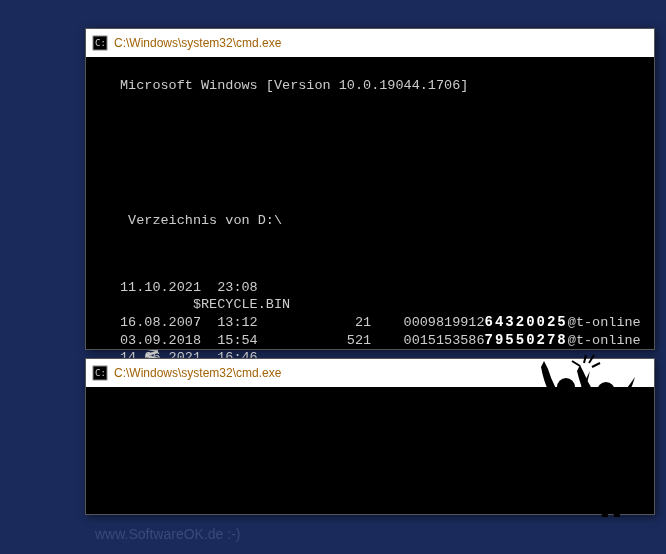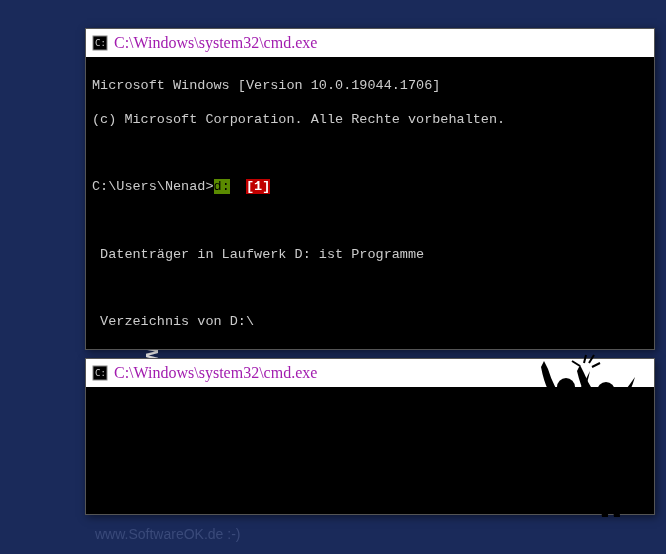--- a/index.html
+++ b/index.html
@@ -63,23 +63,23 @@
     gap: 6px;
   }
   .titlebar-icon {
     width: 16px;
     height: 16px;
     display: inline-flex;
     align-items: center;
     justify-content: center;
   }
   .titlebar-text {
-    font-size: 16px;
-    color: #a21caf;
-    font-family: Liberation Serif, serif;
+    font-size: 12px;
+    color: #a16207;
+    font-family: Liberation Sans, sans-serif;
   }
   .terminal {
     padding: 4px 6px;
     font-family: "Consolas", "Courier New", monospace;
     font-size: 13.5px;
     line-height: 1.25;
     color: #ccc;
     white-space: pre;
     overflow: hidden;
   }
@@ -94,21 +94,21 @@
   }
   .bigwhite {
     color: #fff;
     font-weight: bold;
     letter-spacing: 2px;
     font-size: 14px;
   }
   .prompt {
     color: #ccc;
   }
-  .row { white-space: pre; }
+  .row { white-space: pre; margin-left: 28px; }
   .figures {
     position: absolute;
     right: 25px;
     bottom: 35px;
     width: 105px;
     height: 170px;
   }
 </style>
 </head>
 <body>
@@ -122,25 +122,22 @@
     <span class="titlebar-icon">
       <svg width="16" height="16" viewBox="0 0 16 16">
           <rect x="1" y="1" width="14" height="14" fill="#000" stroke="#888"></rect>
           <text x="3" y="11" font-size="9" fill="#ccc" font-family="monospace">C:</text>
         </svg>
     </span>
     <span class="titlebar-text">C:\Windows\system32\cmd.exe</span>
   </div>
   <div class="terminal">
 <div class="row">Microsoft Windows [Version 10.0.19044.1706]</div>
-<div class="row">(c) Microsoft Corporation. Alle Rechte vorbehalten.</div>
 <div class="row">&nbsp;</div>
-<div class="row"><span class="prompt">C:\Users\Nenad&gt;</span><span class="hl">d:</span>  <span class="redhl">[1]</span></div>
 <div class="row">&nbsp;</div>
-<div class="row"> Datenträger in Laufwerk D: ist Programme</div>
 <div class="row">&nbsp;</div>
 <div class="row"> Verzeichnis von D:\</div>
 <div class="row">&nbsp;</div>
 <div id="dir-rows"><div class="row">11.10.2021  23:08    <dir>         $RECYCLE.BIN</dir></div><div class="row">16.08.2007  13:12            21    0009819912<span class="bigwhite">64320025</span>@t-online</div><div class="row">03.09.2018  15:54           521    0015153586<span class="bigwhite">79550278</span>@t-online</div><div class="row">14.06.2021  16:46    <dir>         1</dir></div><div class="row">12.10.2021  06:05    </div></div>
   </div>
 </div>
 
 <div class="cmd-window bottom">
   <div class="titlebar">
     <span class="titlebar-icon">

